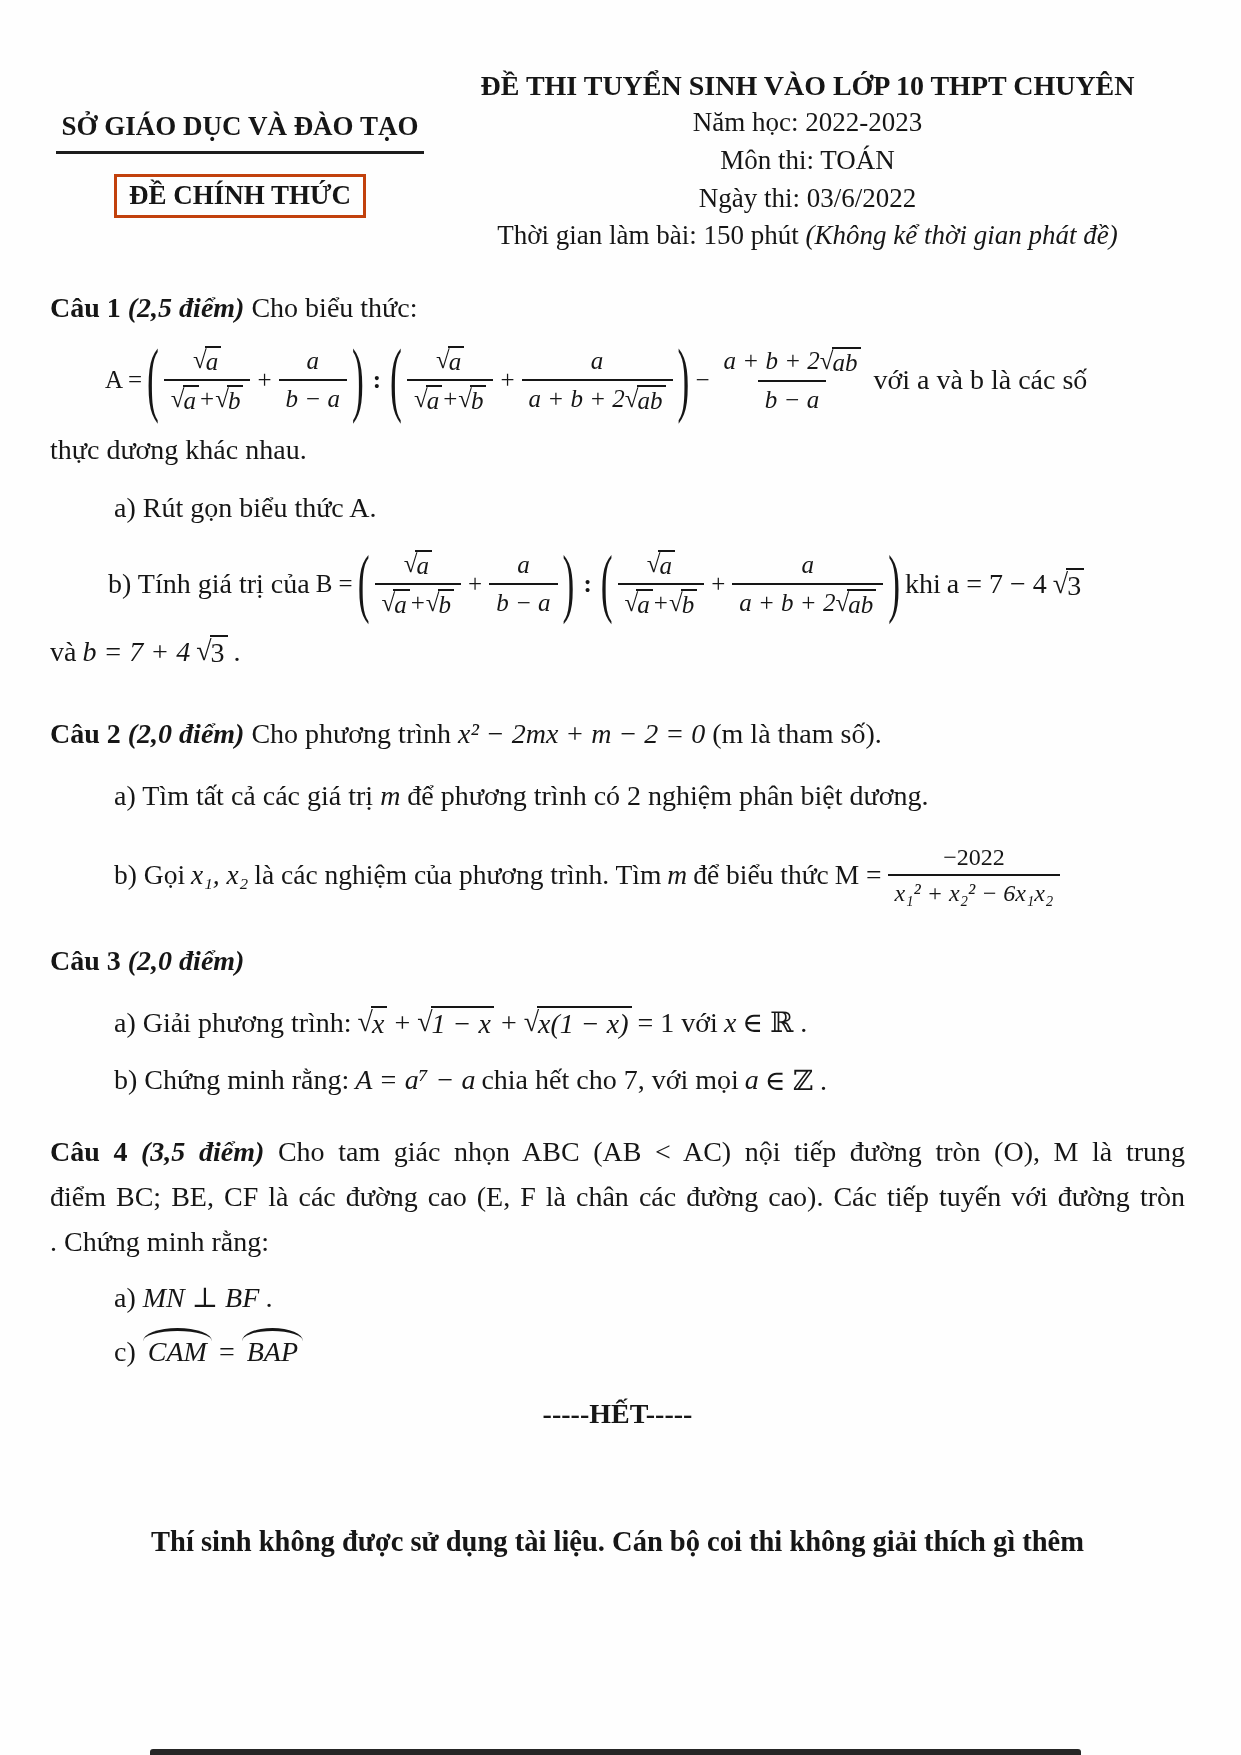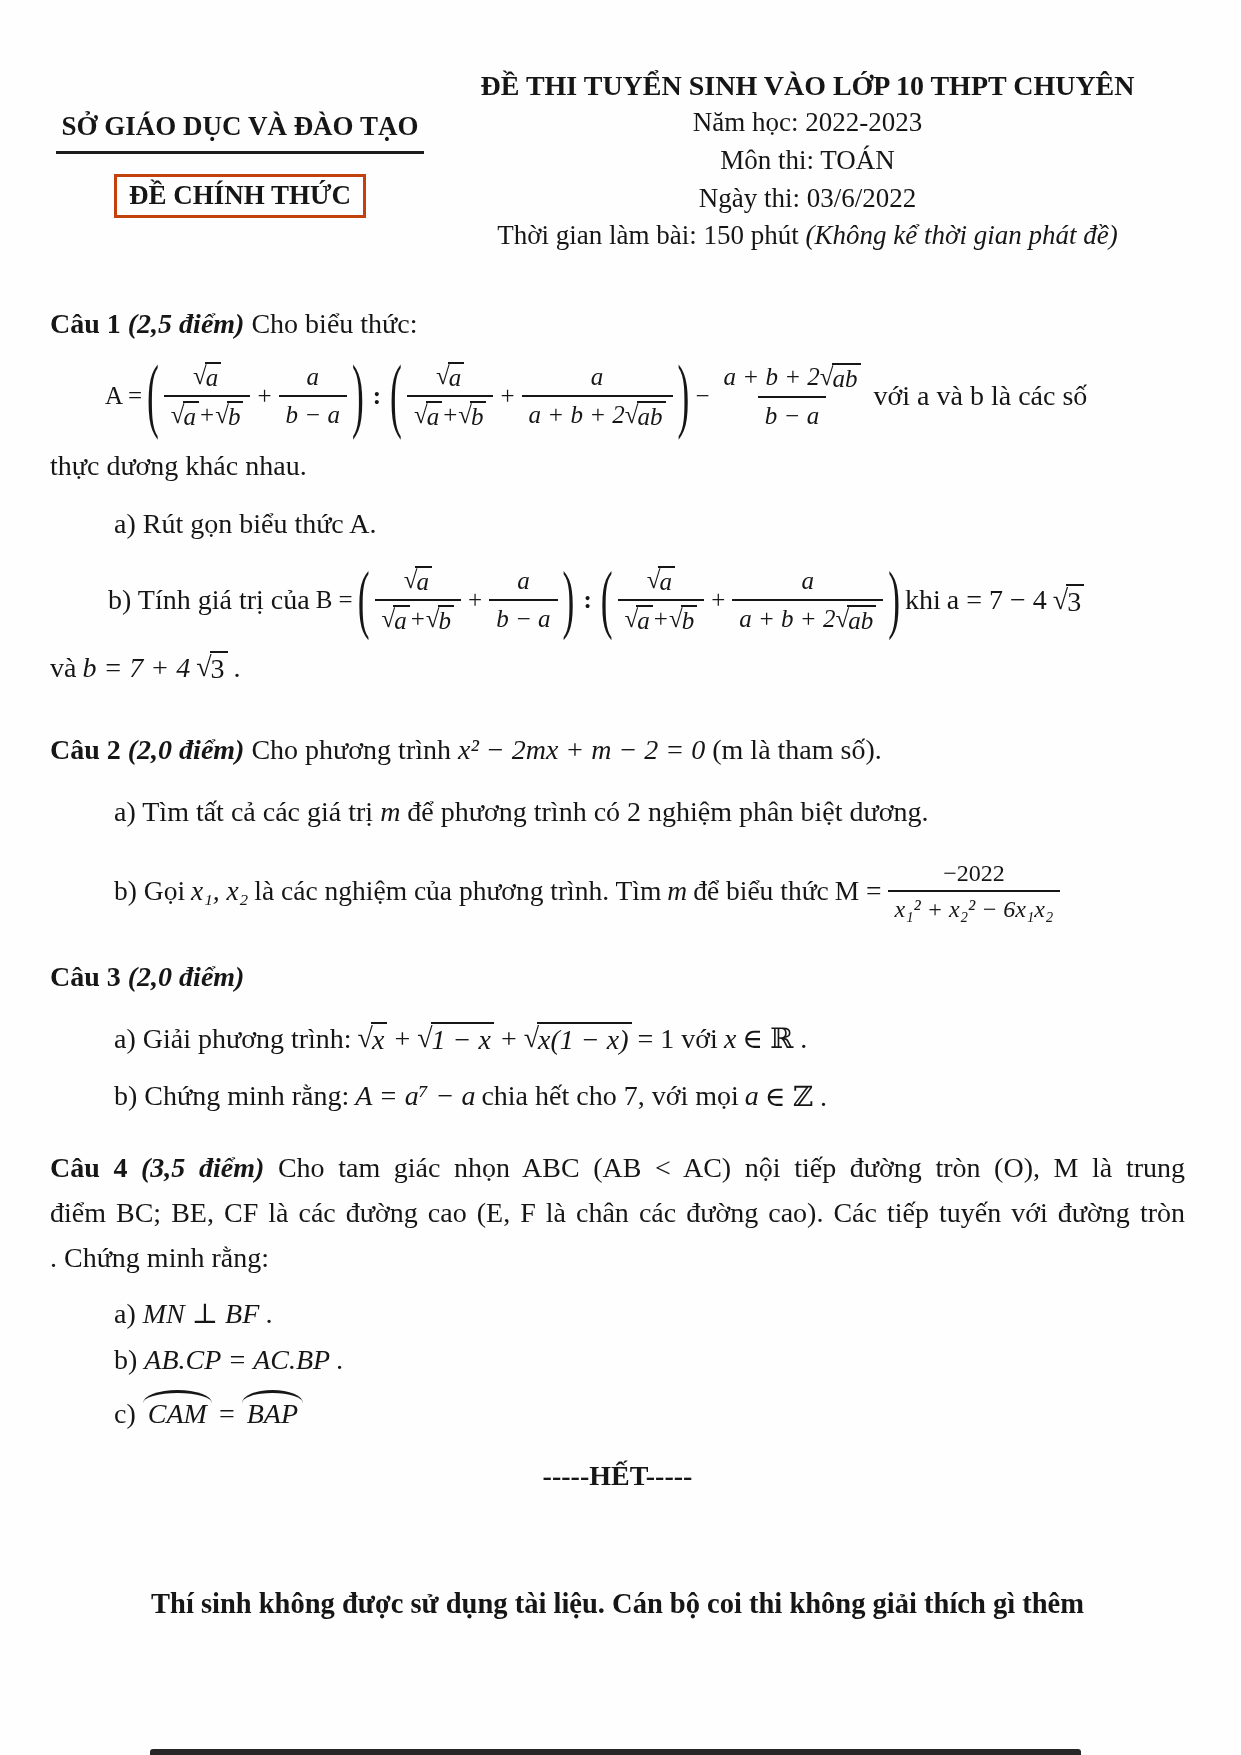--- a/index.html
+++ b/index.html
@@ -88,21 +88,21 @@
         <span class="val">03/6/2022</span>
       </div>
       <div class="timeline">
         <span class="lbl">Thời gian làm bài:</span>
         <span class="val">150 phút</span>
         <span class="it">(Không kể thời gian phát đề)</span>
       </div>
     </div>
   </div>
 
-  <div class="para" style="margin-top:52px;">
+  <div class="para" style="margin-top:36px;">
     <b>Câu 1</b>
     <b class="it">(2,5 điểm)</b>
     <span>Cho biểu thức:</span>
   </div>
 
   <div class="row fA">
     <span class="up">A =</span>
     <span class="bp tall">(</span>
     <span class="fr">
       <span class="nu"><span class="sq">
@@ -296,24 +296,20 @@
     </div>
     <div class="jl">điểm BC; BE, CF là các đường cao (E, F là chân các đường cao). Các tiếp tuyến với đường tròn</div>
     <div class="pl">. Chứng minh rằng:</div>
   </div>
 
   <div class="item" style="margin-top:16px;">
     <span>a)</span>
     <span class="mi">MN ⊥ BF .</span>
   </div>
   <div class="item">
-    <span>b)</span>
-    <span class="mi">AB.CP = AC.BP .</span>
-  </div>
-  <div class="item">
     <span>c)</span>
     <span class="arc mi">CAM</span>
     <span>=</span>
     <span class="arc mi">BAP</span>
   </div>
 
   <div class="het">-----HẾT-----</div>
   <div class="note">Thí sinh không được sử dụng tài liệu. Cán bộ coi thi không giải thích gì thêm</div>
 
   <div class="scan-edge"></div>

